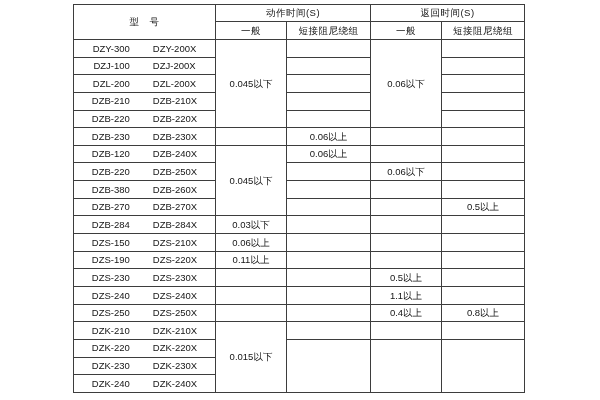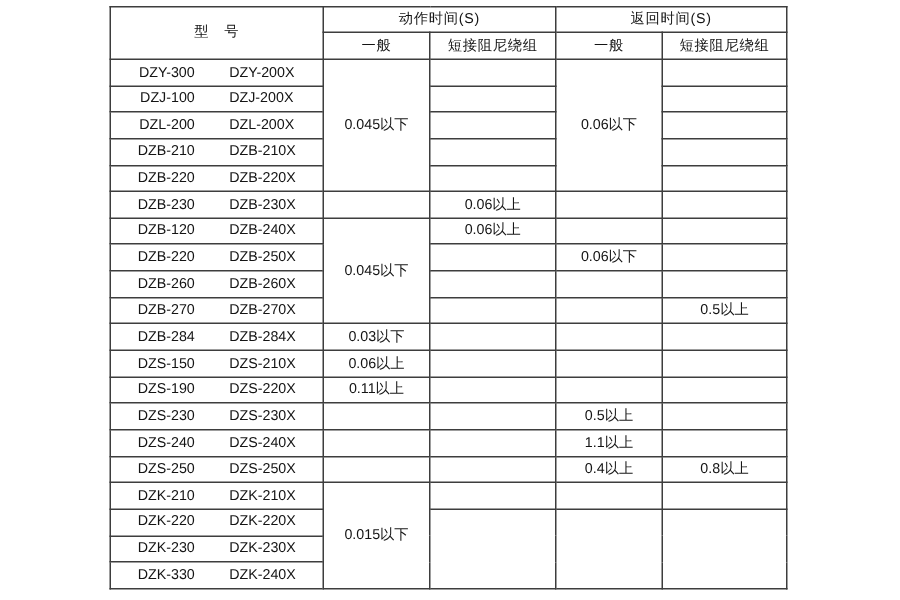--- a/index.html
+++ b/index.html
@@ -100,21 +100,21 @@
           <td></td>
           <td></td>
         </tr>
         <tr>
           <td class="model-cell"><span class="m1">DZB-220</span><span class="m2">DZB-250X</span></td>
           <td></td>
           <td>0.06以下</td>
           <td></td>
         </tr>
         <tr>
-          <td class="model-cell"><span class="m1">DZB-260</span><span class="m2">DZB-260X</span></td>
+          <td class="model-cell"><span class="m1">DZB-380</span><span class="m2">DZB-260X</span></td>
           <td></td>
           <td></td>
           <td></td>
         </tr>
         <tr>
           <td class="model-cell"><span class="m1">DZB-270</span><span class="m2">DZB-270X</span></td>
           <td></td>
           <td></td>
           <td>0.5以上</td>
         </tr>
@@ -170,17 +170,17 @@
         <tr>
           <td class="model-cell"><span class="m1">DZK-220</span><span class="m2">DZK-220X</span></td>
           <td rowspan="3"></td>
           <td rowspan="3"></td>
           <td rowspan="3"></td>
         </tr>
         <tr>
           <td class="model-cell"><span class="m1">DZK-230</span><span class="m2">DZK-230X</span></td>
         </tr>
         <tr>
-          <td class="model-cell"><span class="m1">DZK-330</span><span class="m2">DZK-240X</span></td>
+          <td class="model-cell"><span class="m1">DZK-240</span><span class="m2">DZK-240X</span></td>
         </tr>
       </tbody>
   </table>
 </div>
 
 </body></html>

